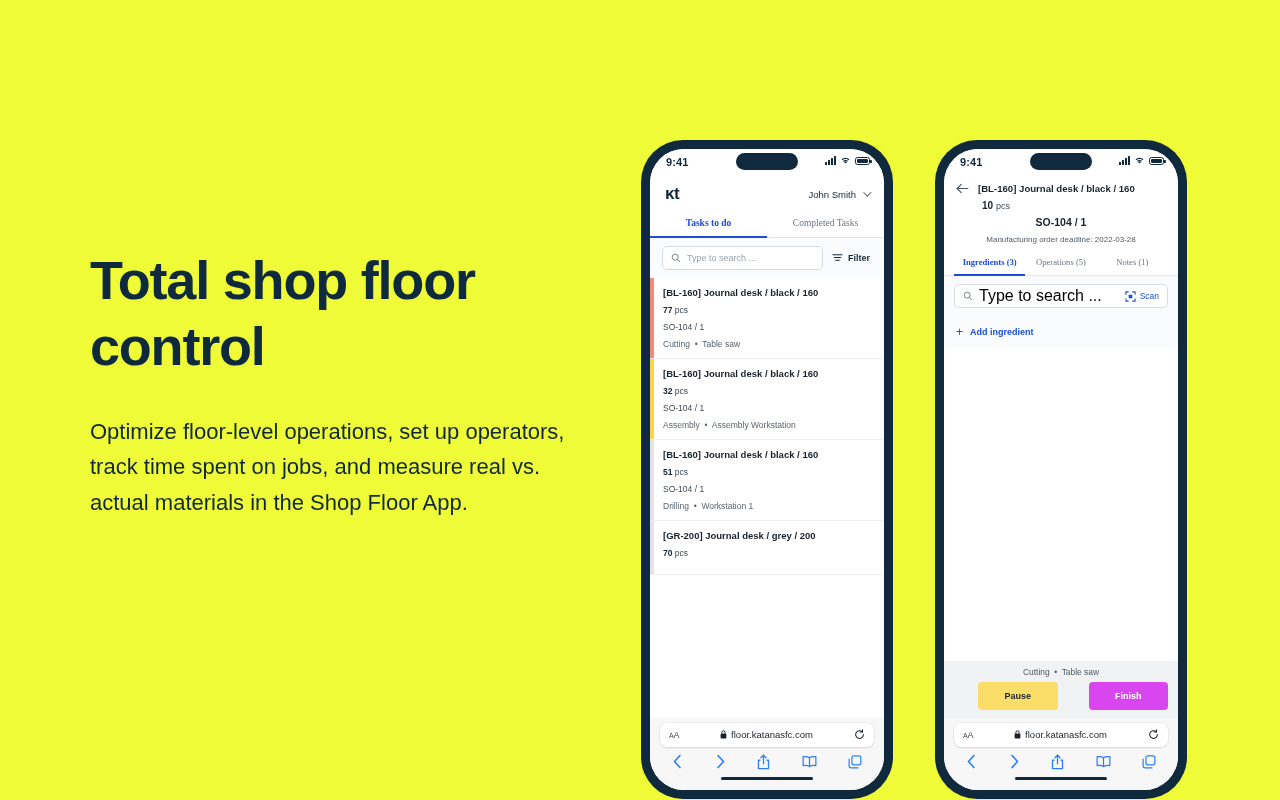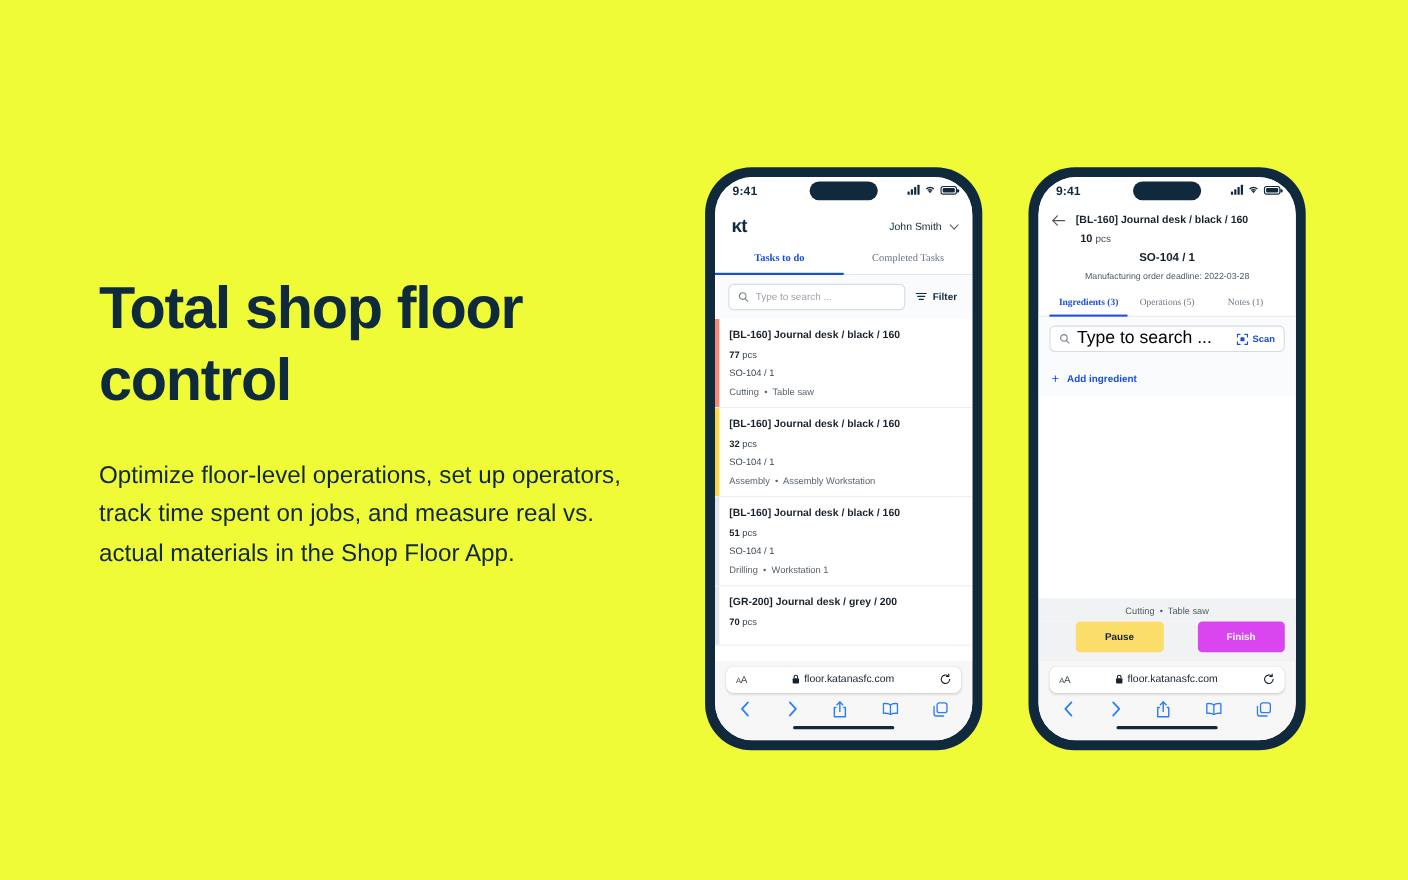--- a/index.html
+++ b/index.html
@@ -35,23 +35,23 @@
     font-size: 22px;
     line-height: 1.62;
     font-weight: 400;
     color: #12283A;
     max-width: 490px;
   }
 
   
   .phone {
     position: absolute;
-    top: 152px;
+    top: 140px;
     width: 252px;
-    height: 530px;
+    height: 659px;
     background: #11293C;
     border-radius: 42px;
     padding: 9px;
   }
   .phone.left  { left: 641px; }
   .phone.right { left: 935px; }
 
   .screen {
     position: relative;
     width: 100%;
@@ -305,21 +305,21 @@
     background: #fff;
     padding: 0 8px;
     gap: 6px;
   }
   .scan {
     margin-left: auto;
     display: flex;
     align-items: center;
     gap: 4px;
     font-size: 8.5px;
-    font-weight: 700;
+    font-weight: 400;
     color: #1B4ED8;
   }
 
   .ing {
     position: relative;
     padding: 8px 12px 8px 13px;
     border-bottom: 1px solid #eceef1;
     background: #fff;
   }
   .ing .bar { position:absolute; left:0; top:0; bottom:0; width:4px; }

